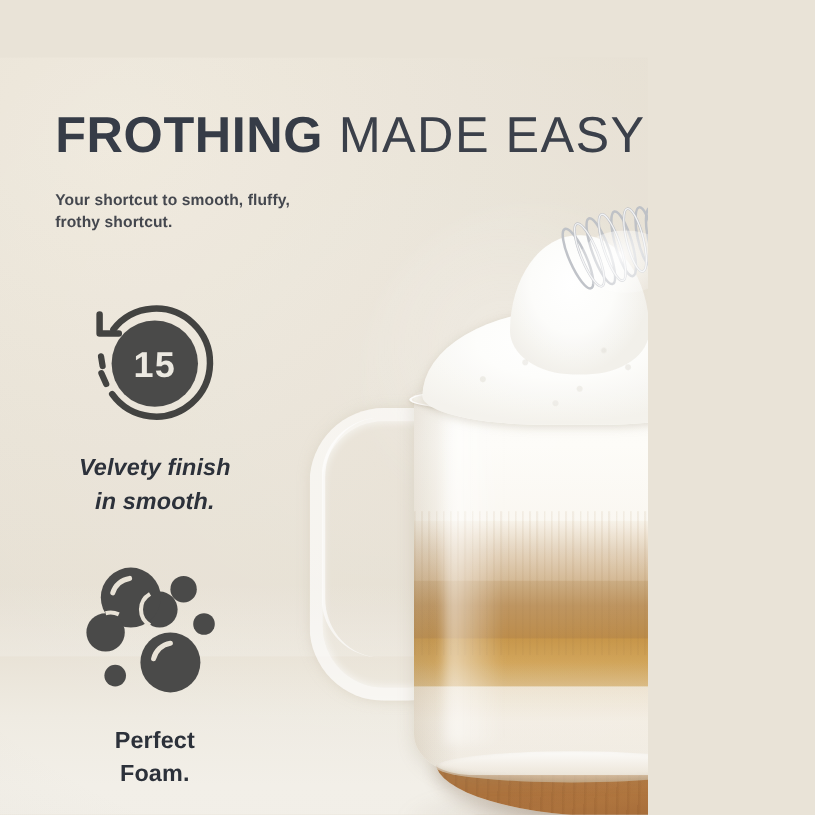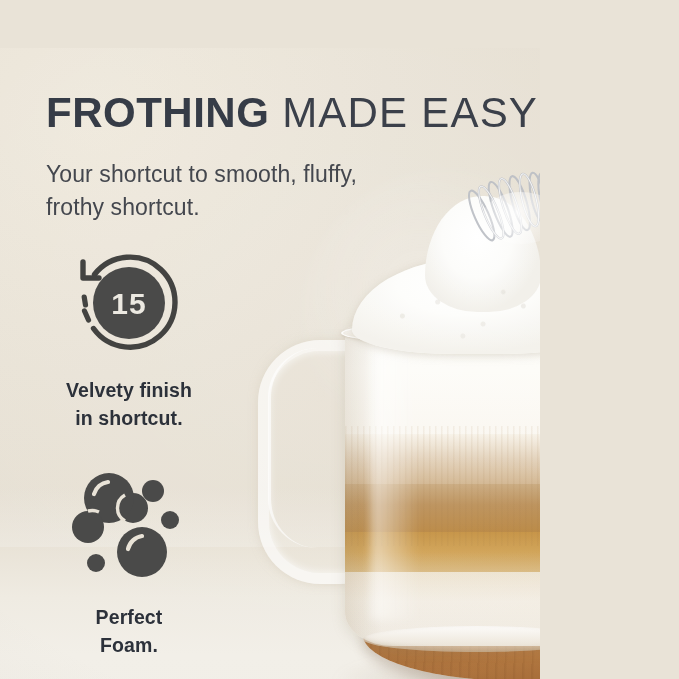--- a/index.html
+++ b/index.html
@@ -41,33 +41,33 @@
     line-height:1;
   }
   .headline .strong{
     font-size:42px;font-weight:700;letter-spacing:.5px;color:#363c47;
   }
   .headline .light{
     font-size:42px;font-weight:300;letter-spacing:1.2px;color:#3b404a;
   }
   .subtitle{
     position:absolute;left:46px;top:110px;
-    font-size:23px;font-weight:400;line-height:1.42;color:#44474e;
+    font-size:13px;font-weight:700;line-height:1.42;color:#44474e;
     letter-spacing:.1px;
   }
 
   
   .feature{position:absolute;text-align:center;}
   .feature .caption{
     font-size:19.5px;font-weight:700;color:#2c313a;line-height:1.45;
     letter-spacing:.1px;
   }
   #feat-timer{left:34px;top:196px;width:190px;}
   #feat-timer .icon-wrap{height:125px;display:flex;align-items:flex-start;justify-content:center;}
-  #feat-timer .caption{margin-top:7px;}
+  #feat-timer .caption{margin-top:7px;font-style:italic;}
   #feat-foam{left:34px;top:418px;width:190px;}
   #feat-foam .icon-wrap{height:125px;display:flex;align-items:center;justify-content:center;}
   #feat-foam .caption{margin-top:12px;}
 
   .timer-num{
     font-size:30px;font-weight:700;fill:#ece9e1;
     font-family:"Liberation Sans", sans-serif;letter-spacing:1px;
   }
 
   
@@ -329,21 +329,21 @@
 
         <polyline points="13,18 13,34 29,34" fill="none" stroke="#434341" stroke-width="5.4" stroke-linecap="round" stroke-linejoin="round"></polyline>
 
         <circle cx="59" cy="59" r="36" fill="#4a4a49"></circle>
 
         <text class="timer-num" x="59" y="70" text-anchor="middle">15</text>
       </svg>
     </div>
     <div class="caption">
       <div>Velvety finish</div>
-      <div>in shortcut.</div>
+      <div>in smooth.</div>
     </div>
   </div>
 
   <div class="feature nb" id="feat-foam">
     <div class="icon-wrap">
       <svg width="122" height="118" viewBox="0 0 122 118">
         <g fill="#4a4a49">
 
           <circle cx="65" cy="38" r="15"></circle>
 

